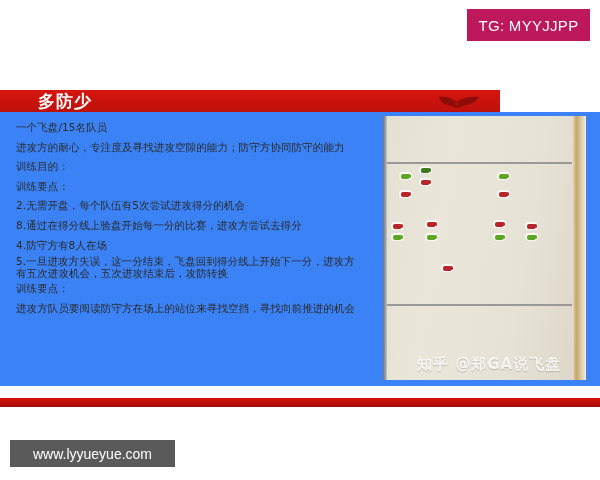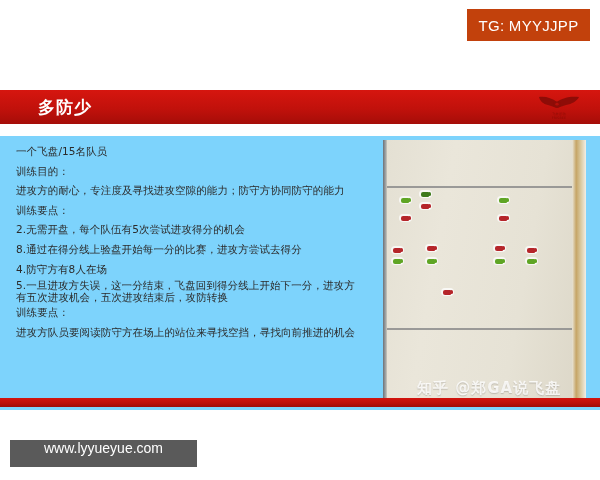--- a/index.html
+++ b/index.html
@@ -15,40 +15,39 @@
     font-family: "Liberation Sans", sans-serif;
   }
 
   
   .tg-badge {
     position: absolute;
     left: 467px;
     top: 9px;
     width: 123px;
     height: 32px;
-    background: #c2410c;
+    background: #be185d;
     color: #ffffff;
     font-size: 15px;
     letter-spacing: 0.3px;
     display: flex;
     align-items: center;
     justify-content: center;
     box-sizing: border-box;
   }
 
   
   .header-bar {
     position: absolute;
     left: 0;
     top: 90px;
-    width: 600px;
+    width: 500px;
     height: 34px;
     background: linear-gradient(180deg, #d6160f 0%, #c1110b 55%, #a50d08 100%);
     display: flex;
-    align-items: center;
   }
   .header-title {
     margin-left: 38px;
     color: #ffffff;
     font-size: 17px;
     font-weight: bold;
     letter-spacing: 1px;
     font-family: "DejaVu Sans", "Liberation Sans", sans-serif;
   }
   .header-logo {
@@ -70,24 +69,24 @@
     text-align: center;
     letter-spacing: 0.2px;
     font-family: "DejaVu Sans", "Liberation Sans", sans-serif;
     white-space: nowrap;
   }
 
   
   .content {
     position: absolute;
     left: 0;
-    top: 136px;
+    top: 112px;
     width: 600px;
     height: 274px;
-    background: #7dd3fc;
+    background: #3b82f6;
   }
 
   
   .text-col {
     position: absolute;
     left: 16px;
     top: 6px;
     width: 356px;
   }
   .text-line {
@@ -200,26 +199,27 @@
     width: 600px;
     height: 9px;
     background: linear-gradient(180deg, #d3140e 0%, #bb0f09 60%, #9d0c07 100%);
   }
 
   
   .site-badge {
     position: absolute;
     left: 10px;
     top: 440px;
-    width: 187px;
+    width: 165px;
     height: 27px;
     background: #5a5a5a;
     color: #ffffff;
     font-size: 14px;
     display: flex;
+    align-items: center;
     justify-content: center;
     box-sizing: border-box;
   }
 </style>
 </head>
 <body>
 
 <div class="tg-badge">
   <span>TG: MYYJJPP</span>
 </div>
@@ -234,22 +234,22 @@
     </svg>
     <div class="logo-sub">飞盘运动</div>
     <div class="logo-sub">FRISBEE</div>
   </div>
 </div>
 
 <div class="content">
 
   <div class="text-col">
     <div class="text-line">一个飞盘/15名队员</div>
+    <div class="text-line">进攻方的耐心，专注度及寻找进攻空隙的能力；防守方协同防守的能力</div>
     <div class="text-line">训练目的：</div>
-    <div class="text-line">进攻方的耐心，专注度及寻找进攻空隙的能力；防守方协同防守的能力</div>
     <div class="text-line">训练要点：</div>
     <div class="text-line">2.无需开盘，每个队伍有5次尝试进攻得分的机会</div>
     <div class="text-line">8.通过在得分线上验盘开始每一分的比赛，进攻方尝试去得分</div>
     <div class="text-line">4.防守方有8人在场</div>
     <div class="text-line wrap">5.一旦进攻方失误，这一分结束，飞盘回到得分线上开始下一分，进攻方
 有五次进攻机会，五次进攻结束后，攻防转换</div>
     <div class="text-line">训练要点：</div>
     <div class="text-line">进攻方队员要阅读防守方在场上的站位来寻找空挡，寻找向前推进的机会</div>
   </div>
 

